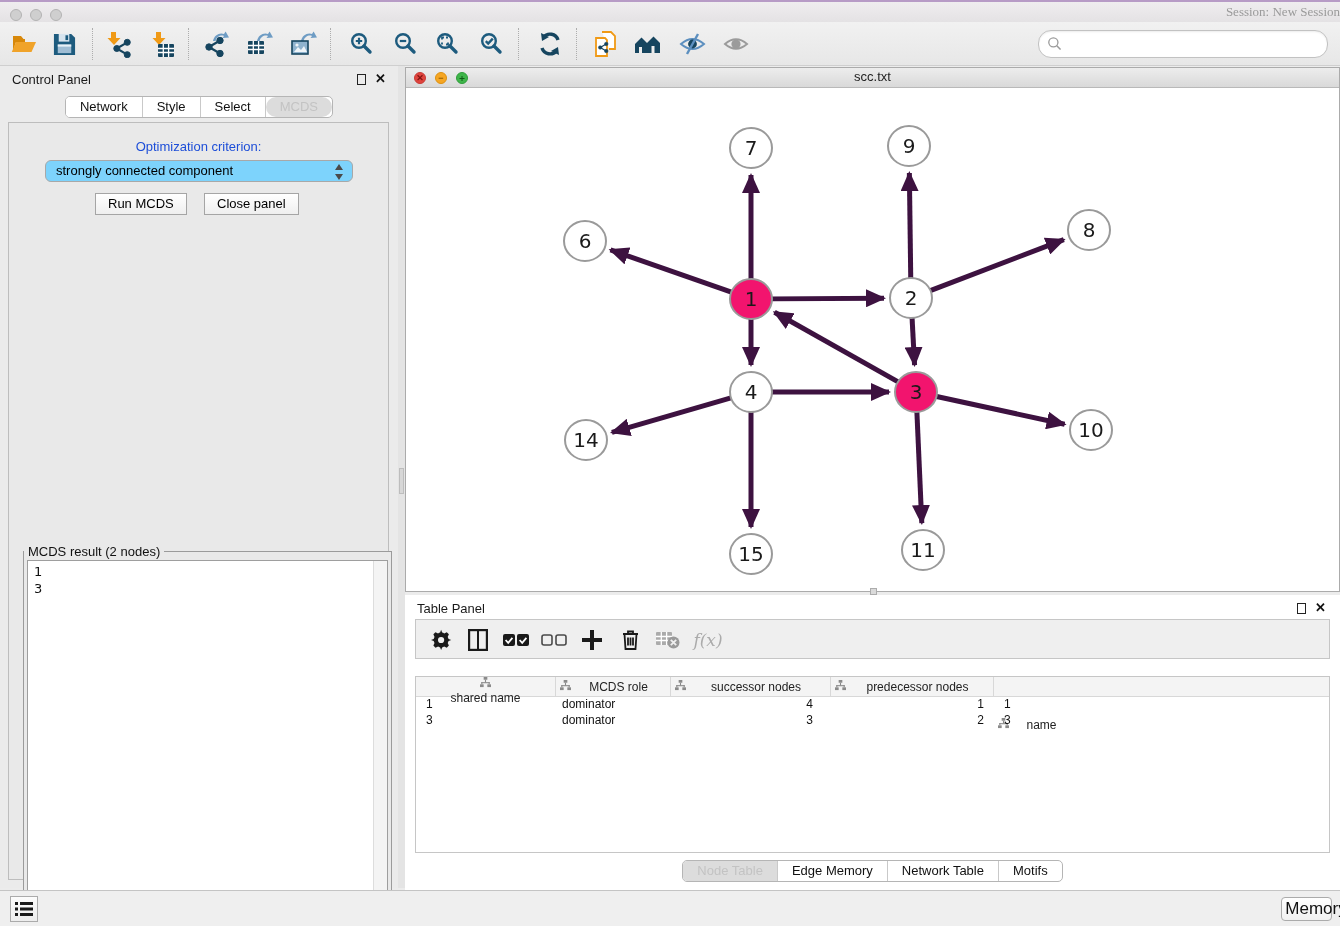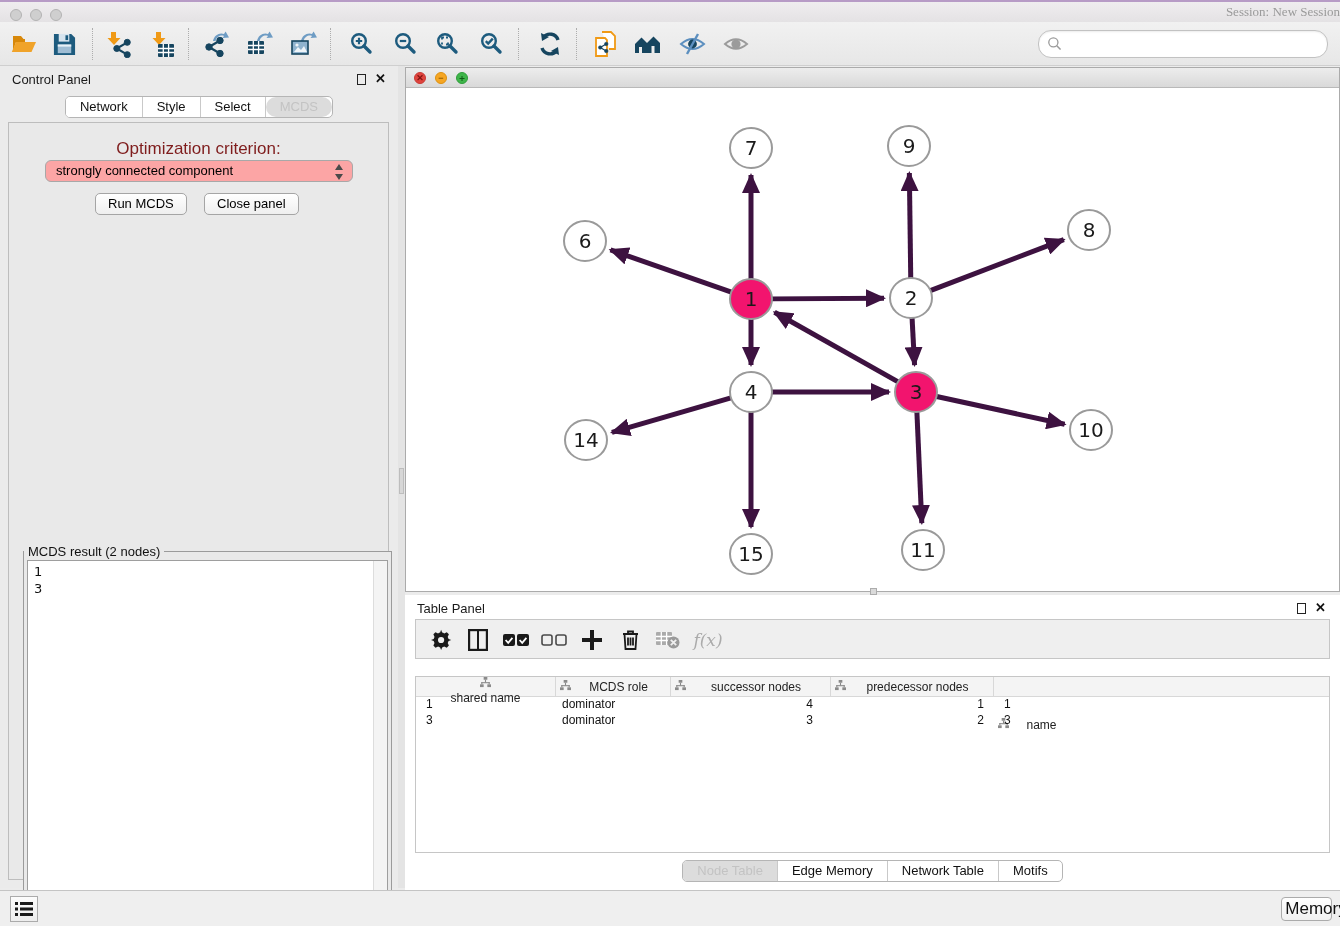--- a/index.html
+++ b/index.html
@@ -20,27 +20,27 @@
   #control-panel{left:0;top:66px;width:398px;height:822px;background:#EBEBEB;}
   .panel-head{position:absolute;left:0;top:0;width:100%;height:26px;}
   .panel-title{position:absolute;left:12px;top:6px;font-size:13px;color:#1a1a1a;}
   .float-ic{position:absolute;width:9px;height:11px;border:1.5px solid #222;box-sizing:border-box;top:8px;}
   .close-ic{position:absolute;top:6px;font-size:13px;font-weight:bold;color:#111;line-height:14px;}
   .tabgroup{display:flex;border:1px solid #B5B5B5;border-radius:5px;overflow:hidden;background:#fff;height:22px;box-sizing:border-box;}
   .tab{font-size:13px;padding:0 14px;line-height:20px;color:#111;background:#fff;border-right:1px solid #C9C9C9;white-space:nowrap;}
   .tab:last-child{border-right:none;border-radius:10px;}
   .tab-active{background:#DCDCDC;color:#C3C3C3;}
   #cp-body{position:absolute;left:8px;top:56px;width:381px;height:758px;border:1px solid #BDBDBD;background:#E9E9E9;box-sizing:border-box;}
-  #opt-label{position:absolute;left:0;top:16px;width:100%;text-align:center;font-size:17px;color:#7f1d1d;}
-  #opt-select{position:absolute;left:36px;top:37px;width:308px;height:22px;background:#fca5a5;border:1px solid #A8A8A8;border-radius:6px;font-size:13px;line-height:20px;padding-left:10px;box-sizing:border-box;}
+  #opt-label{position:absolute;left:0;top:16px;width:100%;text-align:center;font-size:13px;color:#1d4ed8;}
+  #opt-select{position:absolute;left:36px;top:37px;width:308px;height:22px;background:#7dd3fc;border:1px solid #A8A8A8;border-radius:6px;font-size:13px;line-height:20px;padding-left:10px;box-sizing:border-box;}
   .spin{position:absolute;right:8px;top:3px;width:9px;height:16px;}
   .spin:before,.spin:after{content:"";position:absolute;left:0;border-left:4.5px solid transparent;border-right:4.5px solid transparent;}
   .spin:before{top:0;border-bottom:6px solid #4a4a4a;}
   .spin:after{bottom:0;border-top:6px solid #4a4a4a;}
-  .btn{position:absolute;top:70px;height:22px;background:linear-gradient(#FFFFFF,#EFEFEF);border:1px solid #A5A5A5;border-radius:5px;font-size:13px;text-align:center;line-height:20px;box-sizing:border-box;padding:0 12px;}
+  .btn{position:absolute;top:70px;height:22px;background:linear-gradient(#FFFFFF,#EFEFEF);border:1px solid #A5A5A5;border-radius:0;font-size:13px;text-align:center;line-height:20px;box-sizing:border-box;padding:0 12px;}
   #mcds-box{position:absolute;left:14px;top:428px;width:367px;height:378px;border:1px solid #9B9B9B;background:#E9E9E9;}
   #mcds-legend{position:absolute;left:0;top:-8px;background:#E9E9E9;padding:0 4px;font-size:13px;color:#111;}
   #mcds-inner{position:absolute;left:3px;top:8px;right:3px;bottom:3px;background:#fff;border:1px solid #9e9e9e;}
   #mcds-result-text{position:absolute;left:6px;top:2px;font-size:13px;line-height:17px;white-space:pre;color:#111;font-family:"DejaVu Sans",sans-serif;}
   #mcds-scroll{position:absolute;right:0;top:0;bottom:0;width:13px;background:#F4F4F4;border-left:1px solid #DDD;}
   
   #v-splitter{left:398px;top:66px;width:7px;height:822px;background:#E4E4E4;}
   #v-handle{position:absolute;left:1px;top:402px;width:5px;height:26px;background:#D7D7D7;border:1px solid #BDBDBD;box-sizing:border-box;}
   
   #net-window{left:405px;top:67px;width:935px;height:525px;border:1px solid #ABABAB;box-sizing:border-box;background:#fff;}
@@ -277,20 +277,21 @@
 
 <div id="v-splitter" class="abs">
     <div id="v-handle"></div>
   </div>
 
 <div id="net-window" class="abs">
   <div id="net-titlebar">
     <span class="tl" style="left:8px;background:#E0443E;color:#7E120F;border:1px solid #C73B36">✕</span>
     <span class="tl" style="left:29px;background:#F6A623;color:#8F5B00;border:1px solid #DD9110">−</span>
     <span class="tl" style="left:50px;background:#3FB54A;color:#0E5A16;border:1px solid #2F9E3B">＋</span>
+    <div class="title">scc.txt</div>
   </div>
   <svg id="graph-svg" width="933" height="503">
     <defs>
       <marker id="arrow" viewBox="0 0 10 9" refX="9" refY="4.5" markerWidth="4" markerHeight="3.6" orient="auto" markerUnits="strokeWidth">
         <path d="M0,0 L10,4.5 L0,9 z" fill="#3D1240"></path>
       </marker>
     </defs>
     <g id="edge-layer">
         <line x1="345" y1="191" x2="345" y2="87" stroke="#3D1240" stroke-width="5" marker-end="url(#arrow)"></line>
         <line x1="326.1192891575921" y1="204.40312512735147" x2="204.48895963725064" y2="161.90578107807553" stroke="#3D1240" stroke-width="5" marker-end="url(#arrow)"></line>

